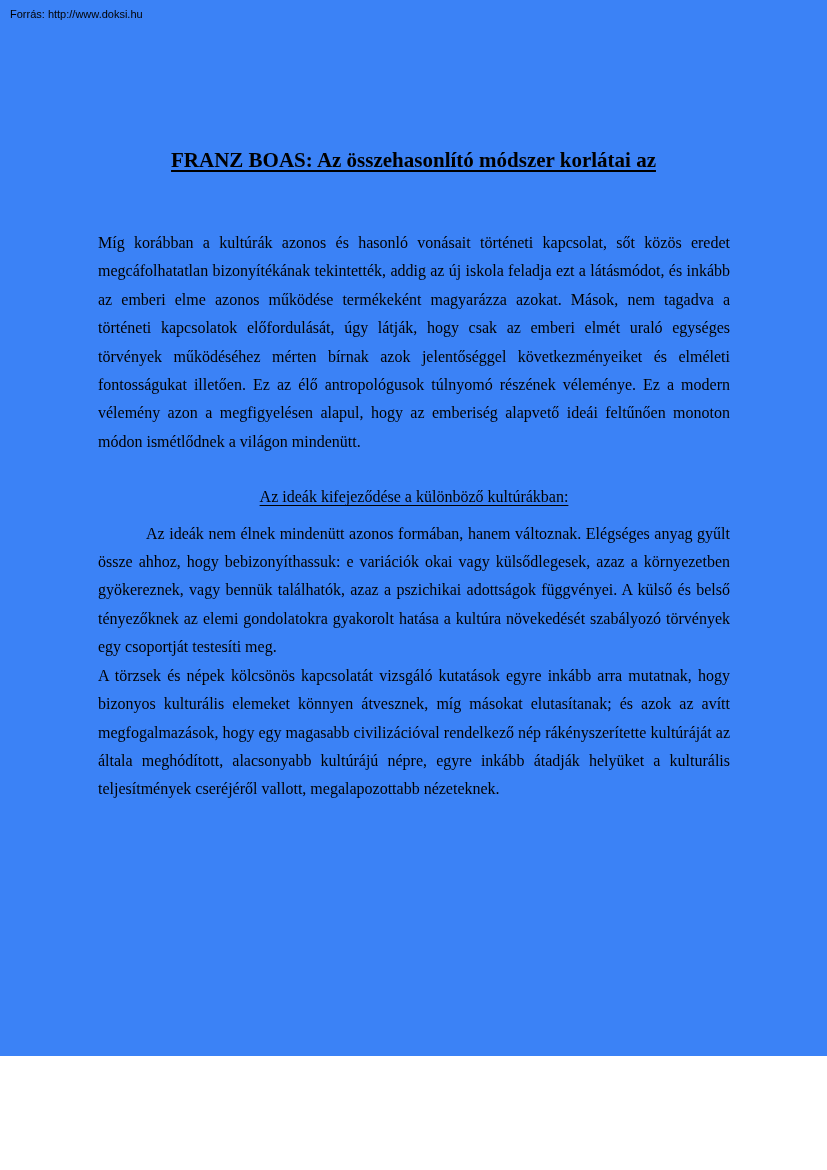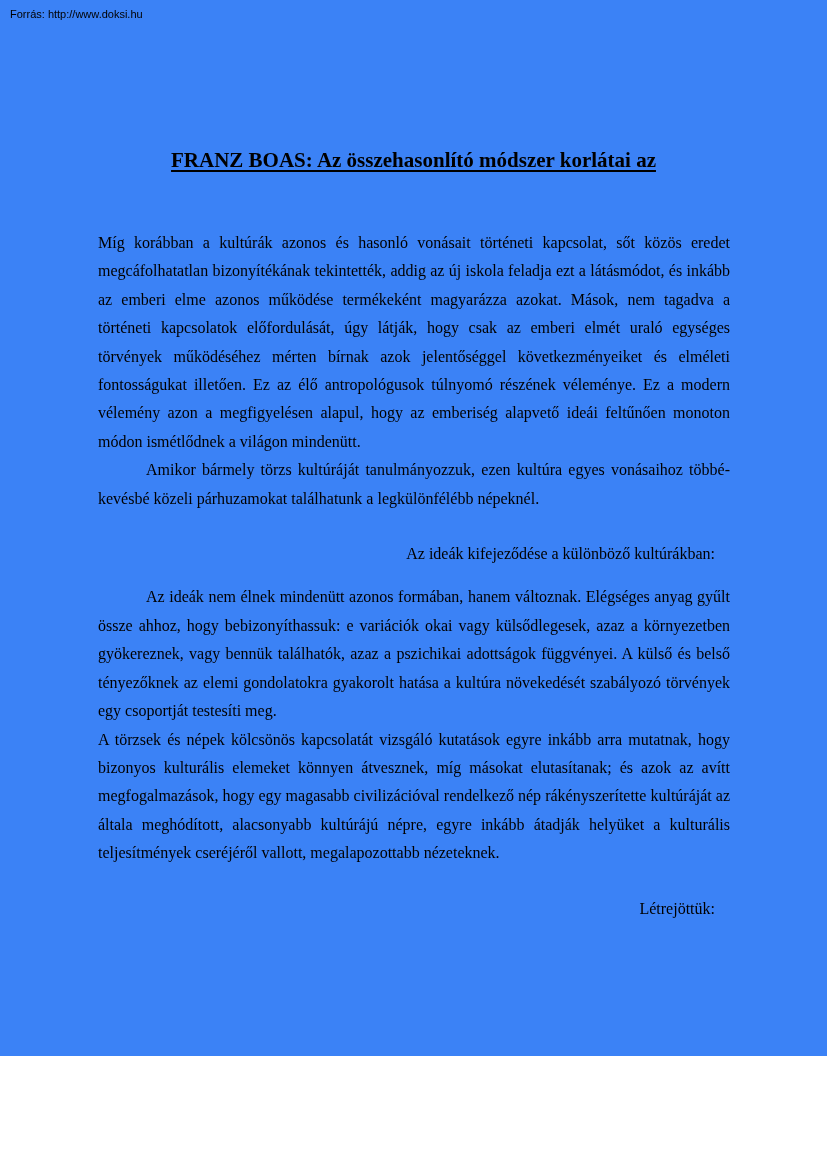--- a/index.html
+++ b/index.html
@@ -50,27 +50,28 @@
     line-height: 28.4px;
     text-align: justify;
   }
   .body-text p {
     margin: 0;
   }
   .body-text p.indent {
     text-indent: 48px;
   }
   .section-heading {
-    margin: 15px;
+    margin: 8px;
     margin-top: 27px;
     font-size: 16px;
     font-weight: normal;
     line-height: 28.4px;
+    text-decoration: underline;
     text-underline-offset: 3px;
-    text-align: right;
+    text-align: center;
   }
   .page-number {
     position: absolute;
     top: 1100px;
     left: 716px;
     font-size: 15px;
   }
 </style>
 </head>
 <body>
@@ -78,25 +79,23 @@
 <div class="page">
 
   <div class="source-line">Forrás: http://www.doksi.hu</div>
 
   <h1 class="doc-title">
     <span class="tline">FRANZ BOAS: Az összehasonlító módszer korlátai az</span>
   </h1>
 
   <div class="body-text">
     <p>Míg korábban a kultúrák azonos és hasonló vonásait történeti kapcsolat, sőt közös eredet megcáfolhatatlan bizonyítékának tekintették, addig az új iskola feladja ezt a látásmódot, és inkább az emberi elme azonos működése termékeként magyarázza azokat. Mások, nem tagadva a történeti kapcsolatok előfordulását, úgy látják, hogy csak az emberi elmét uraló egységes törvények működéséhez mérten bírnak azok jelentőséggel következményeiket és elméleti fontosságukat illetően. Ez az élő antropológusok túlnyomó részének véleménye. Ez a modern vélemény azon a megfigyelésen alapul, hogy az emberiség alapvető ideái feltűnően monoton módon ismétlődnek a világon mindenütt.</p>
-    <p class="indent">Amikor bármely törzs kultúráját tanulmányozzuk, ezen kultúra egyes vonásaihoz többé-kevésbé közeli párhuzamokat találhatunk a legkülönfélébb népeknél.</p>
 
     <h2 class="section-heading">Az ideák kifejeződése a különböző kultúrákban:</h2>
 
     <p class="indent">Az ideák nem élnek mindenütt azonos formában, hanem változnak. Elégséges anyag gyűlt össze ahhoz, hogy bebizonyíthassuk: e variációk okai vagy külsődlegesek, azaz a környezetben gyökereznek, vagy bennük találhatók, azaz a pszichikai adottságok függvényei. A külső és belső tényezőknek az elemi gondolatokra gyakorolt hatása a kultúra növekedését szabályozó törvények egy csoportját testesíti meg.</p>
     <p>A törzsek és népek kölcsönös kapcsolatát vizsgáló kutatások egyre inkább arra mutatnak, hogy bizonyos kulturális elemeket könnyen átvesznek, míg másokat elutasítanak; és azok az avítt megfogalmazások, hogy egy magasabb civilizációval rendelkező nép rákényszerítette kultúráját az általa meghódított, alacsonyabb kultúrájú népre, egyre inkább átadják helyüket a kulturális teljesítmények cseréjéről vallott, megalapozottabb nézeteknek.</p>
 
-    <h2 class="section-heading">Létrejöttük:</h2>
   </div>
 
   <div class="page-number">1</div>
 
 </div>
 
 </body></html>

